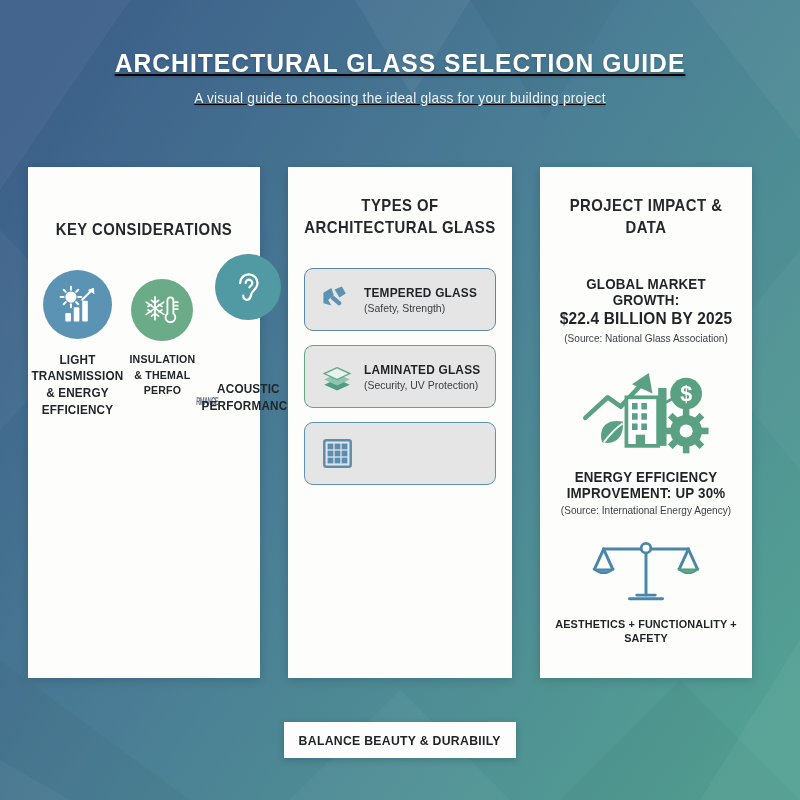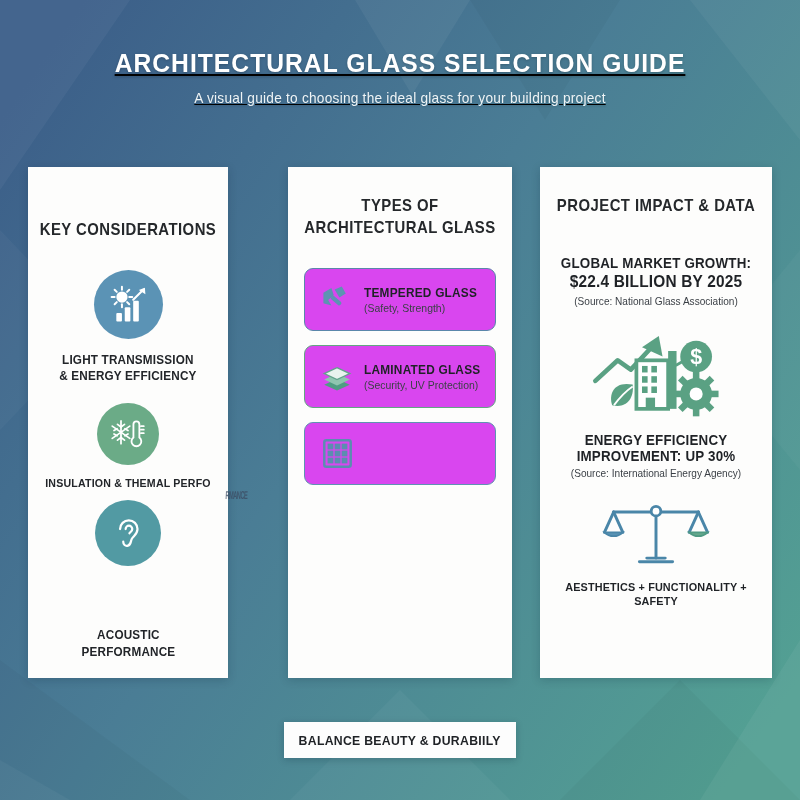--- a/index.html
+++ b/index.html
@@ -32,39 +32,39 @@
     transform:scaleX(.95);
   }
 
   
   .panel {
     position:absolute;
     top:167px; height:511px;
     background:#fdfdfc;
     box-shadow:0 2px 9px rgba(10,30,50,.20);
   }
-  #panel-1 { left:28px;  width:200px; }
+  #panel-1 { left:28px;  width:232px; }
   #panel-2 { left:288px; width:224px; }
-  #panel-3 { left:540px; width:232px; }
+  #panel-3 { left:540px; width:212px; }
 
   .panel-title {
     text-align:center;
     color:#25282b;
     font-size:16.2px;
     font-weight:bold;
     letter-spacing:.5px;
     line-height:1.34;
     transform:scaleX(.92);
   }
   #panel-1 .panel-title { margin-top:52px; }
   #panel-2 .panel-title { margin-top:28px; }
   #panel-3 .panel-title { margin-top:28px; }
 
   
-  .consider { display:flex; flex-direction:column; align-items:center; }
+  .consider { display:flex; align-items:center; }
   .consider-item { display:flex; flex-direction:column; align-items:center; }
   #c-item-0 { margin-top:29px; }
   #c-item-1 { margin-top:18px; }
   #c-item-2 { margin-top:9px;gap:48px; }
   .circ {
     width:69px; height:69px; border-radius:50%;
     display:flex; align-items:center; justify-content:center;
   }
   #c-item-1 .circ { width:62px; height:62px; }
   #c-item-2 .circ { width:66px; height:66px; }
@@ -90,21 +90,21 @@
   }
 
   
   .types { margin-top:30px; padding:0 16px; }
   .type-card {
     position:relative;
     height:63px;
     margin-bottom:14px;
     border:1.6px solid #6f97b4;
     border-radius:9px;
-    background:#d946ef;
+    background:#e5e5e5;
     display:flex; align-items:center;
     padding-left:11px;
   }
   .type-ico { width:42px; flex:0 0 42px; display:flex; align-items:center; justify-content:center; }
   .type-txt { padding-left:6px; }
   .type-name {
     color:#1f2226; font-size:12.6px; font-weight:bold;
     letter-spacing:.25px; transform:scaleX(.94); transform-origin:left;
   }
   .type-sub {

